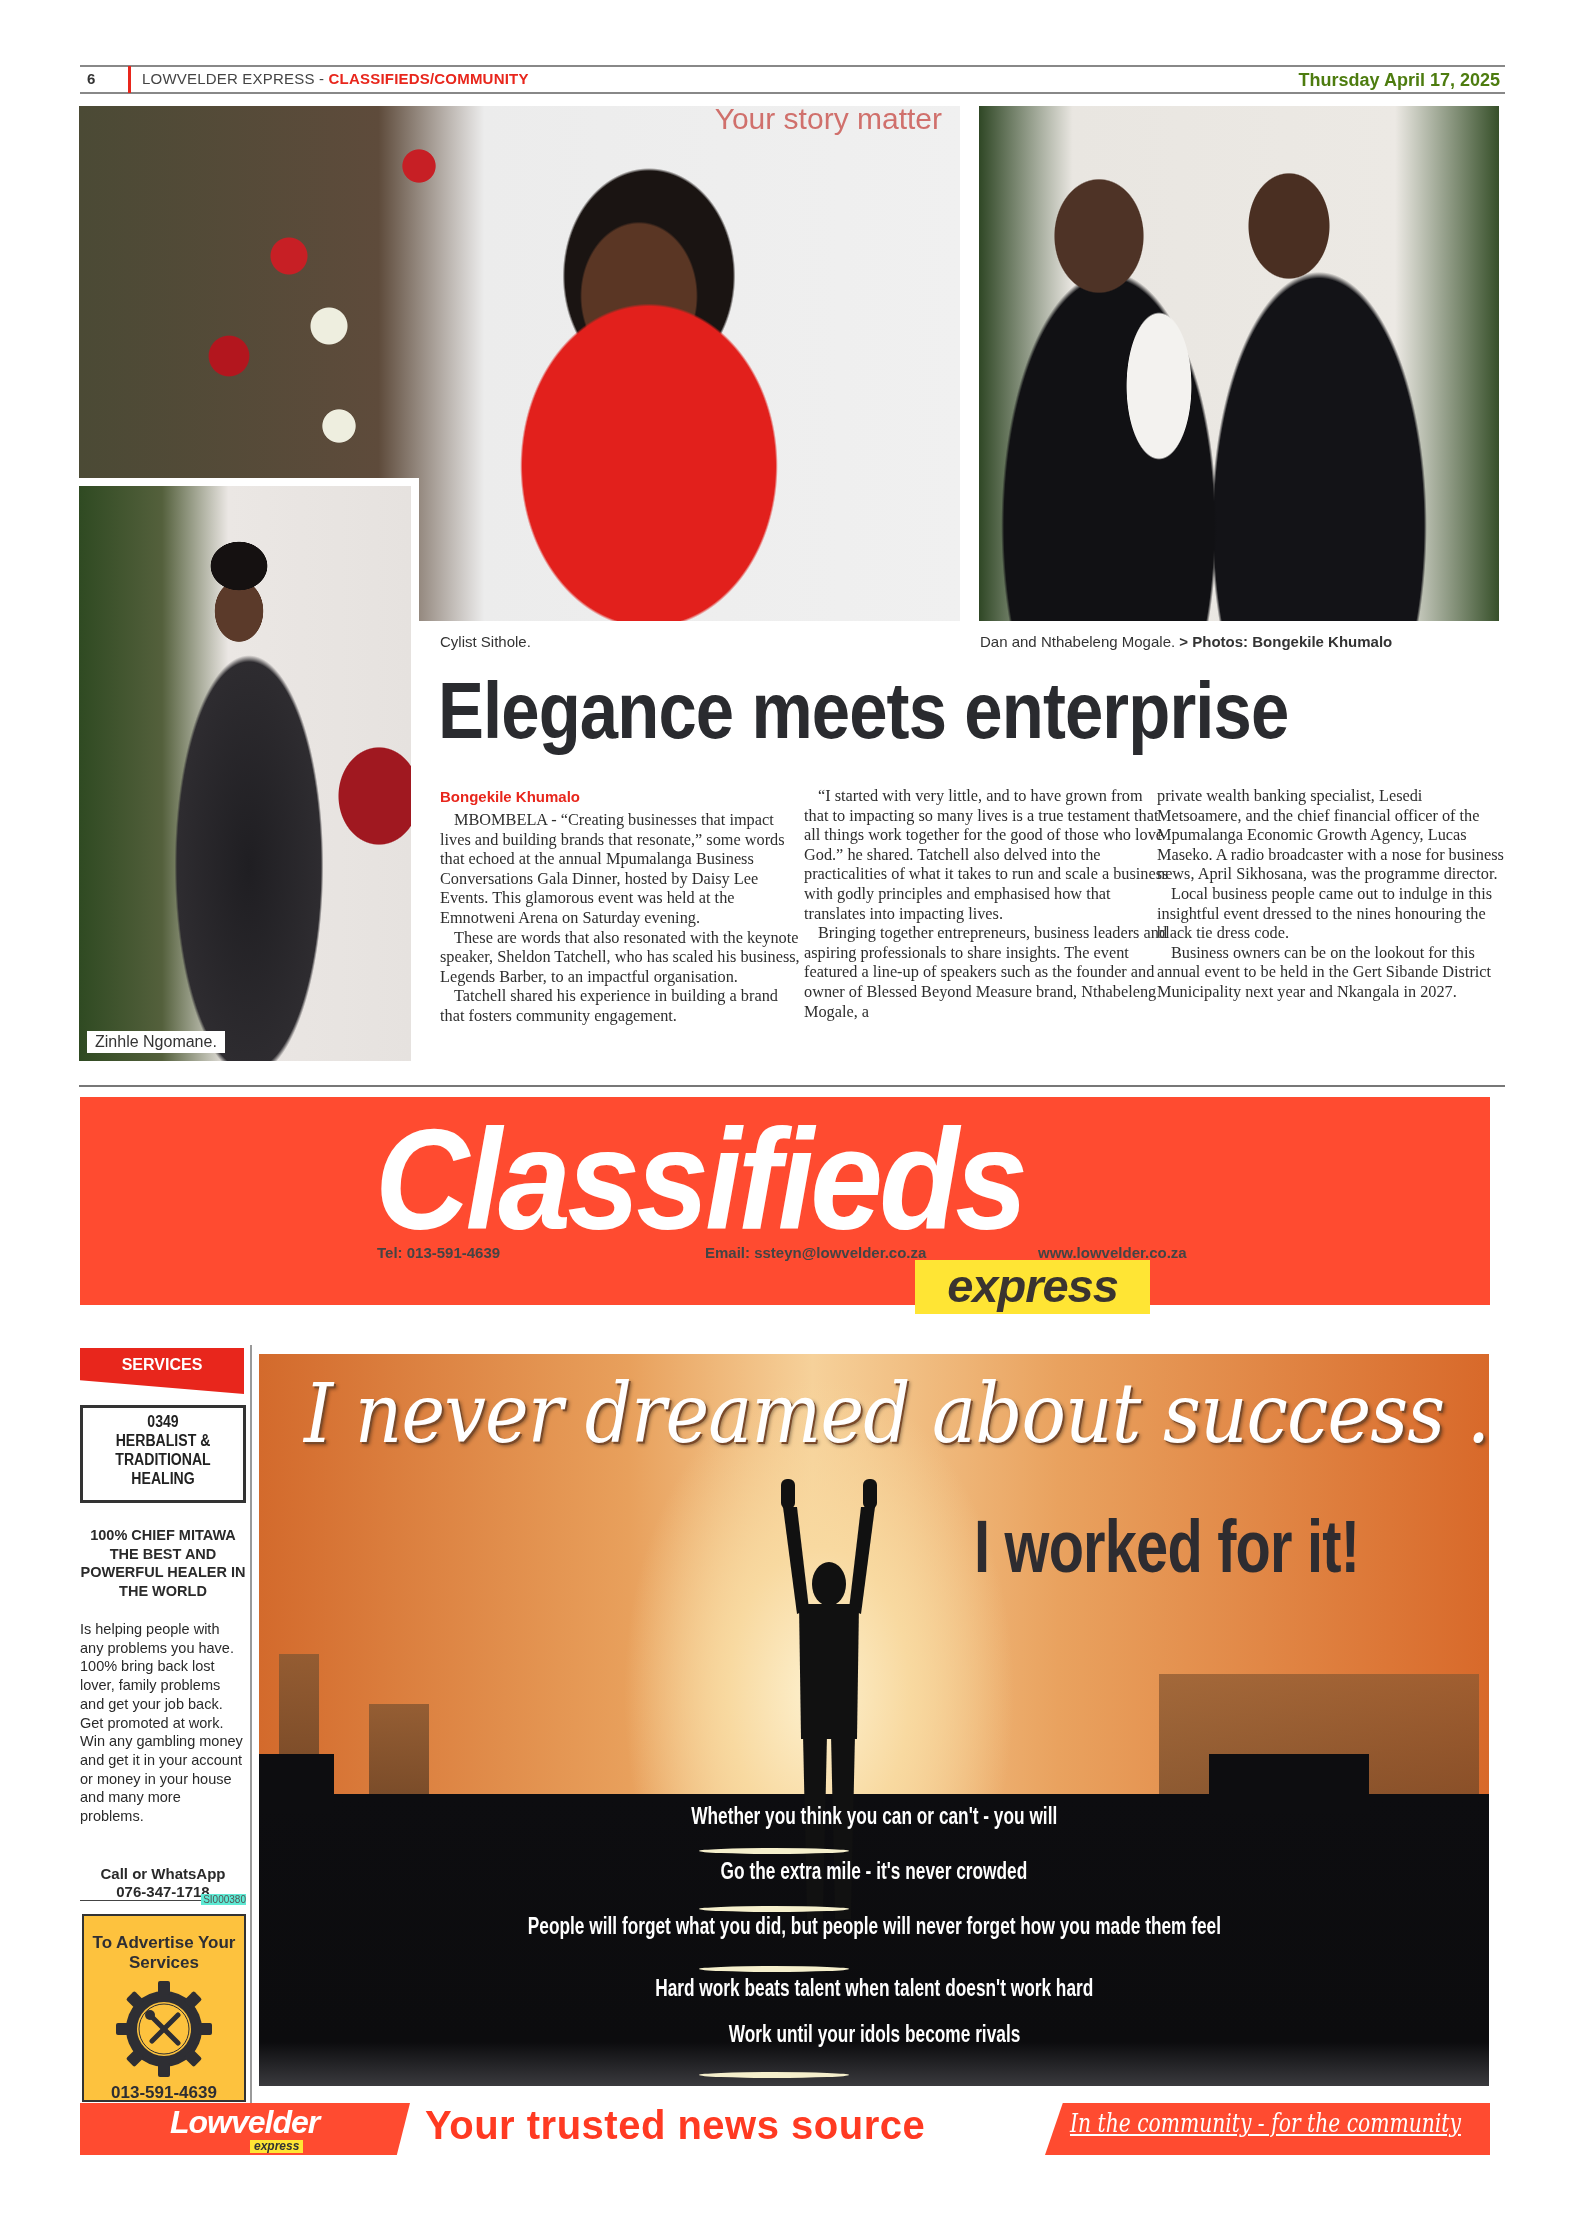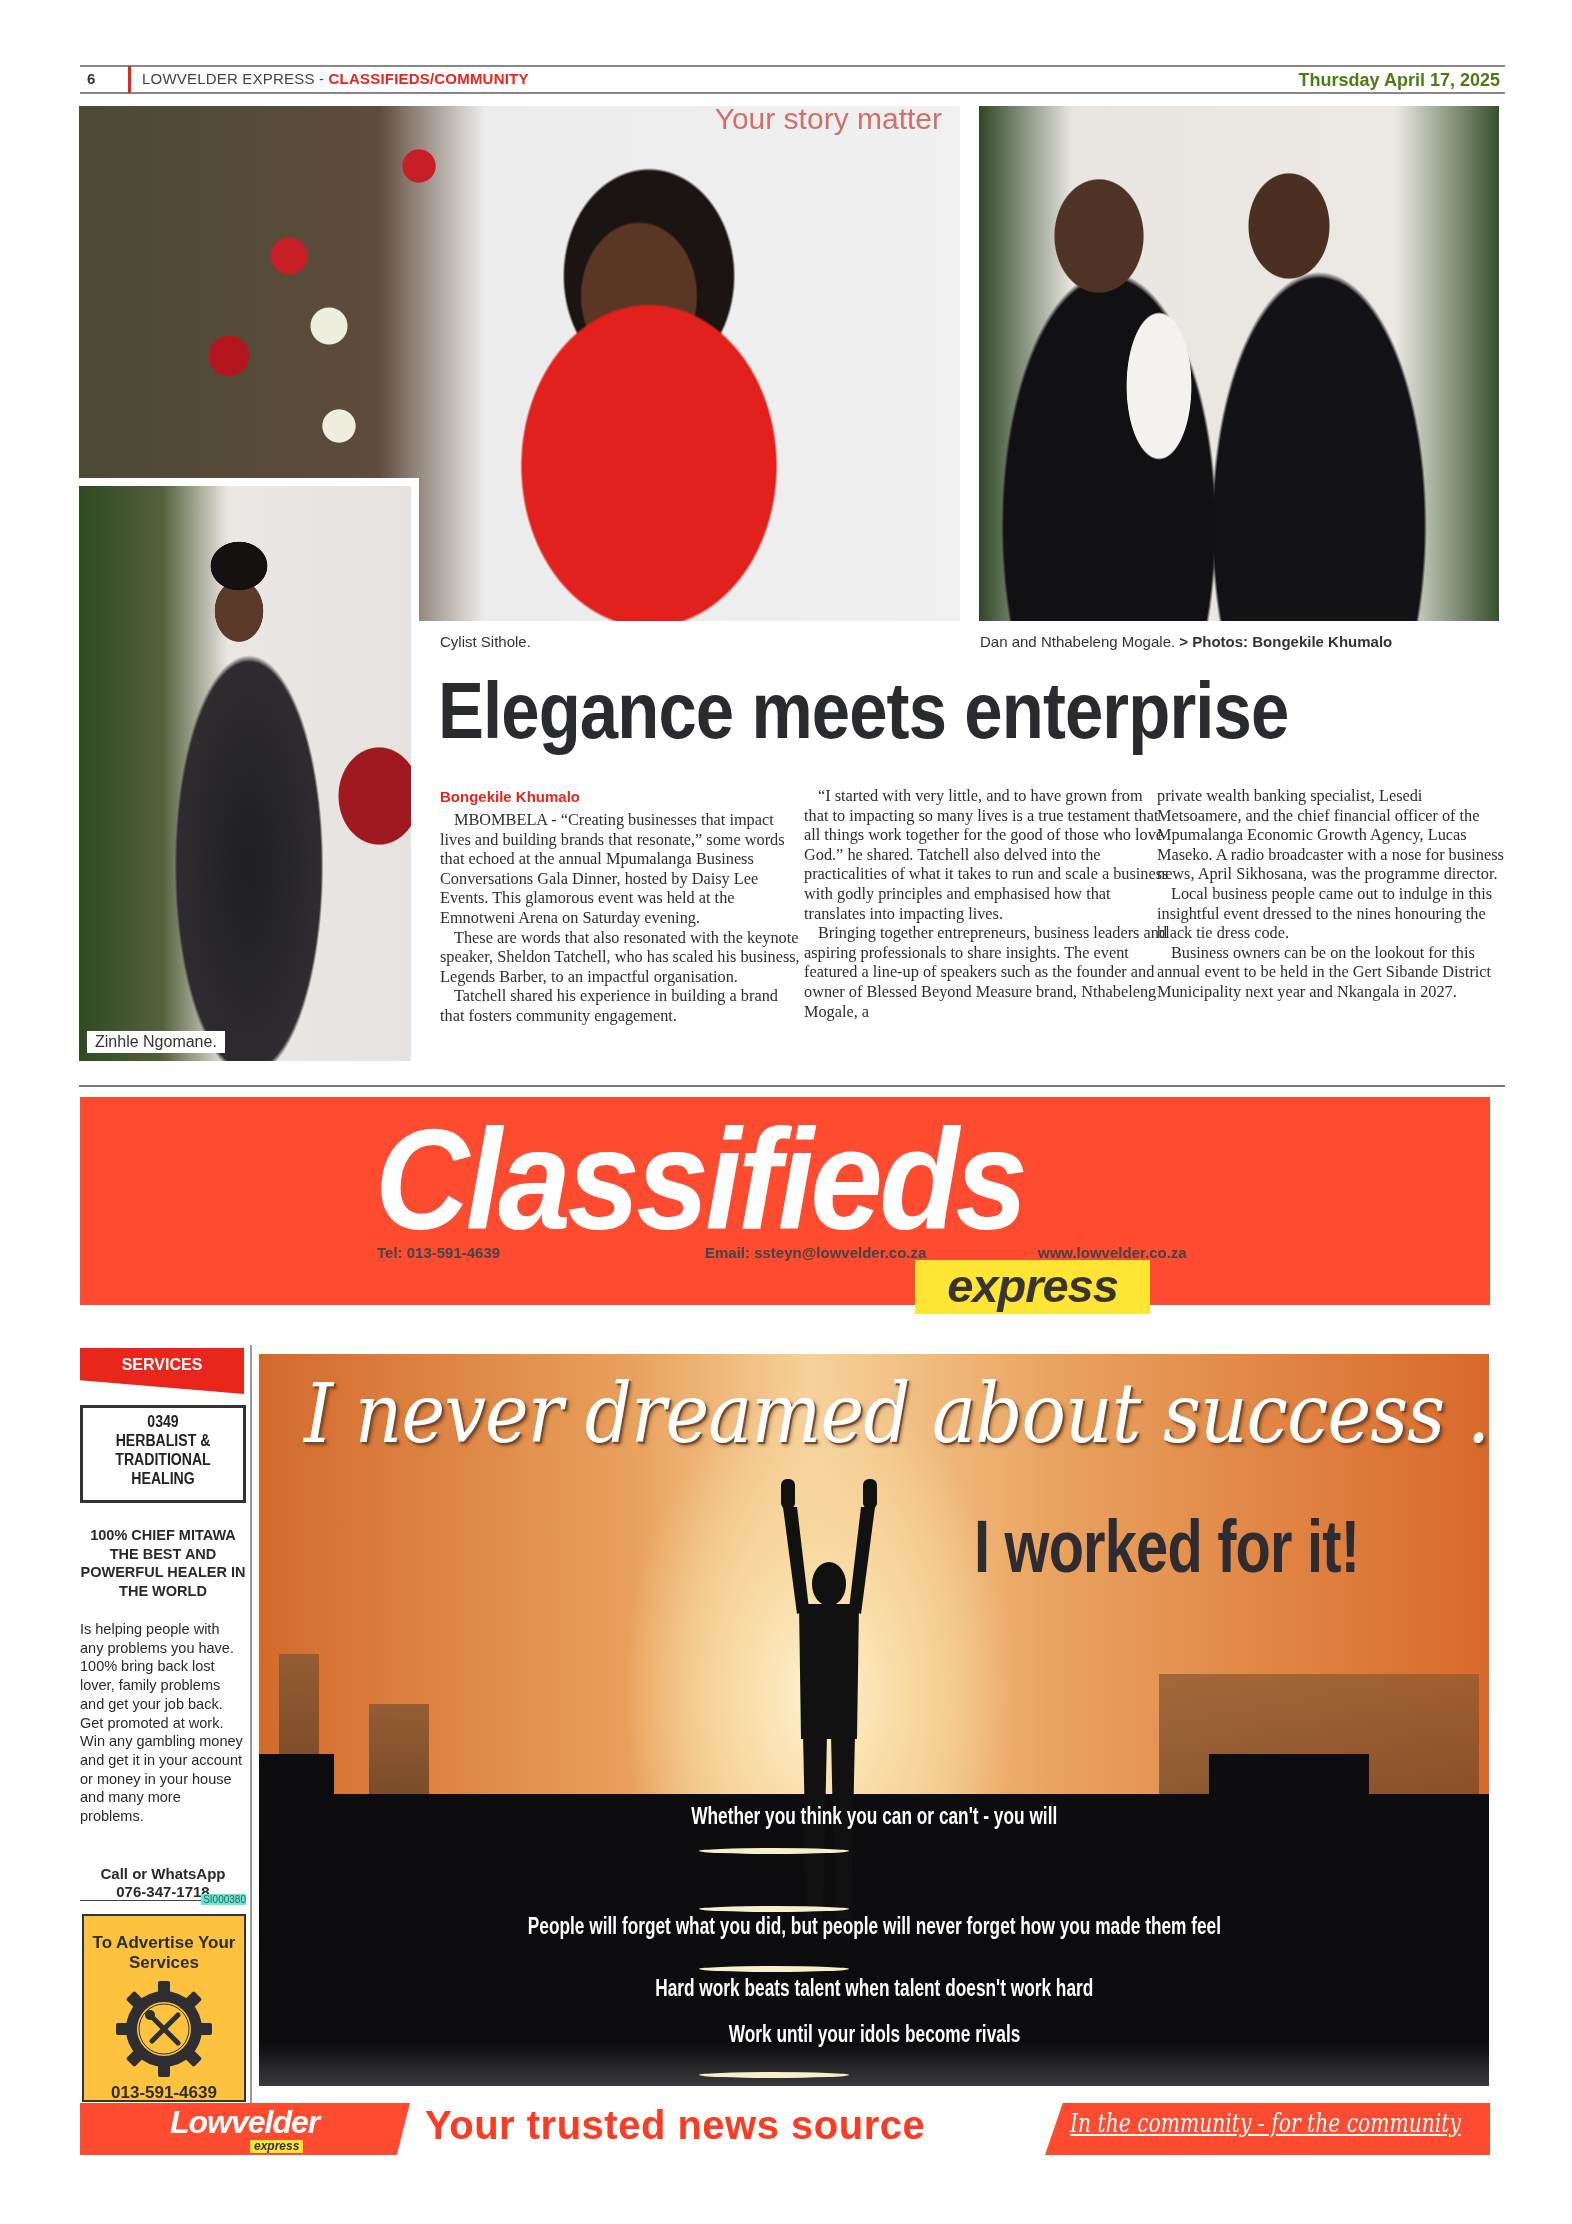--- a/index.html
+++ b/index.html
@@ -222,20 +222,21 @@
       <polygon points="30,125 90,125 88,260 32,260"></polygon>
       <polygon points="34,255 58,255 54,440 38,440"></polygon>
       <polygon points="62,255 86,255 82,440 66,440"></polygon>
     </g>
   </svg>
   <div class="abs ad-script">I never dreamed about success ...</div>
   <div class="abs ad-worked">I worked for it!</div>
 
   <div class="abs ad-quote" style="top:448px"><span>Whether you think you can or can't - you will</span></div>
   <div class="abs ad-rule" style="top:494px"></div>
+  <div class="abs ad-quote" style="top:503px"><span>Go the extra mile - it's never crowded</span></div>
   <div class="abs ad-rule" style="top:552px"></div>
   <div class="abs ad-quote" style="top:558px"><span>People will forget what you did, but people will never forget how you made them feel</span></div>
   <div class="abs ad-rule" style="top:612px"></div>
   <div class="abs ad-quote" style="top:620px"><span>Hard work beats talent when talent doesn't work hard</span></div>
   <div class="abs ad-quote" style="top:666px"><span>Work until your idols become rivals</span></div>
   <div class="abs ad-rule" style="top:718px"></div>
 </div>
 
 <div class="abs ft-left"></div>
 <div class="abs ft-logo">Lowvelder</div>

